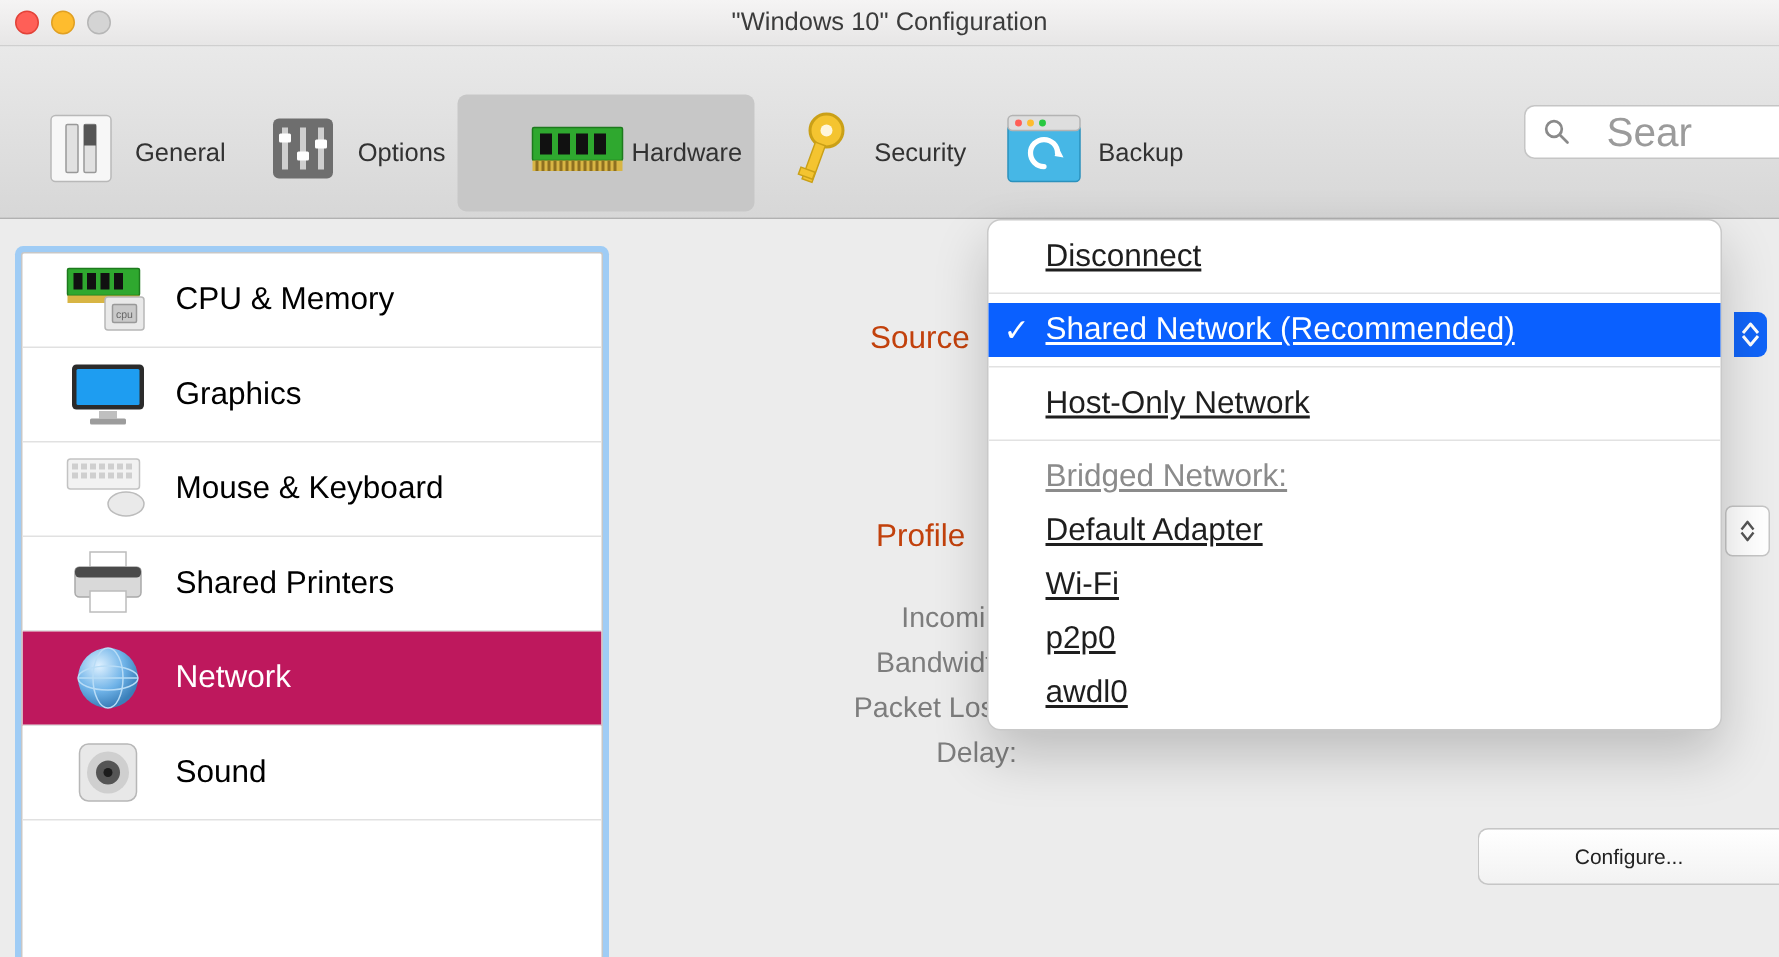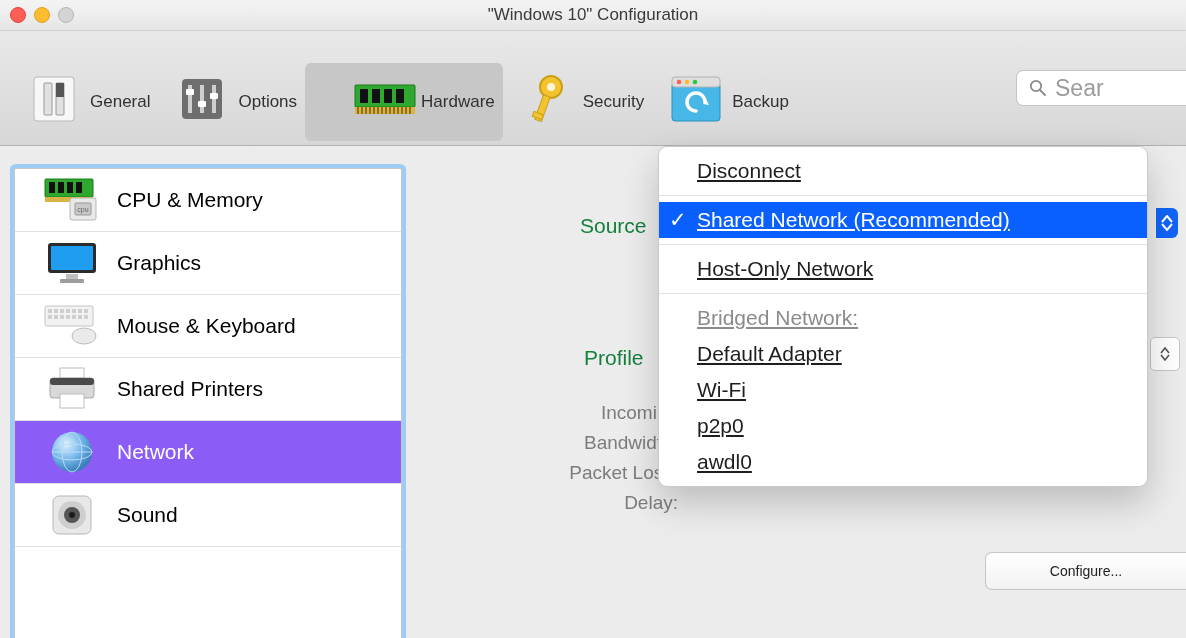--- a/index.html
+++ b/index.html
@@ -101,23 +101,24 @@
   box-sizing: border-box;
 }
 .search-icon {
   width: 18px; height: 18px;
   margin-right: 6px;
 }
 .search-box input {
   border: none;
   outline: none;
   background: transparent;
-  font-size: 23px;
+  font-size: 27px;
   color: #9b9b9b;
   width: 100%;
+  margin-left: 16px;
 }
 .search-box input::placeholder { color: #9b9b9b; }
 
 
 .body {
   position: absolute;
   top: 146px;
   left: 0;
   right: 0;
   bottom: 0;
@@ -140,21 +141,21 @@
 .sidebar-item {
   height: 63px;
   border-bottom: 1px solid #e1e1e1;
   display: flex;
   align-items: center;
   padding-left: 28px;
   box-sizing: border-box;
   cursor: default;
 }
 .sidebar-item.selected {
-  background: #8b5cf6;
+  background: #be185d;
   color: #fff;
   text-align: right;
 }
 .sidebar-item .item-icon {
   width: 58px;
   height: 56px;
   display: flex;
   align-items: center;
   justify-content: center;
   margin-right: 16px;
@@ -173,21 +174,21 @@
   bottom: 0;
 }
 .field-row {
   display: flex;
   align-items: center;
   font-size: 21px;
   color: #222;
 }
 .field-label {
   text-align: right;
-  color: #15803d;
+  color: #c2410c;
 }
 .source-row {
   position: absolute;
   left: 166px;
   top: 68px;
 }
 .profile-row {
   position: absolute;
   left: 170px;
   top: 200px;

